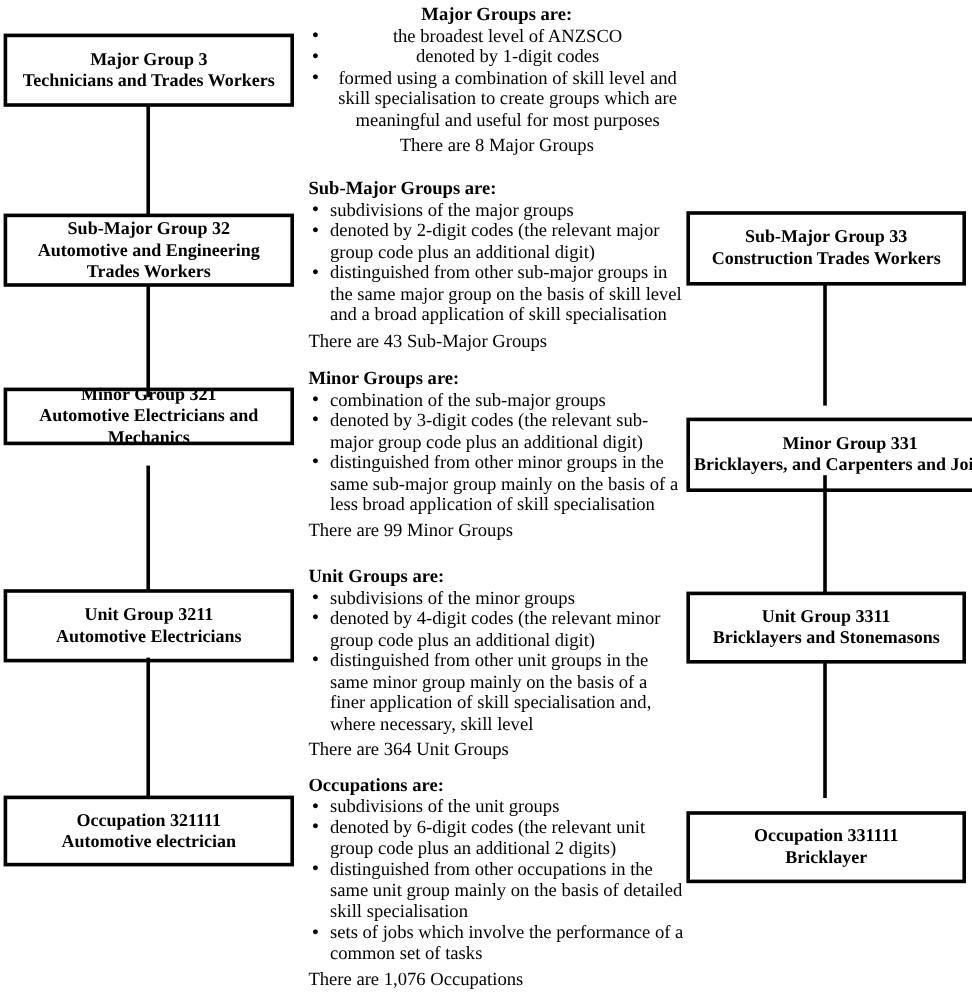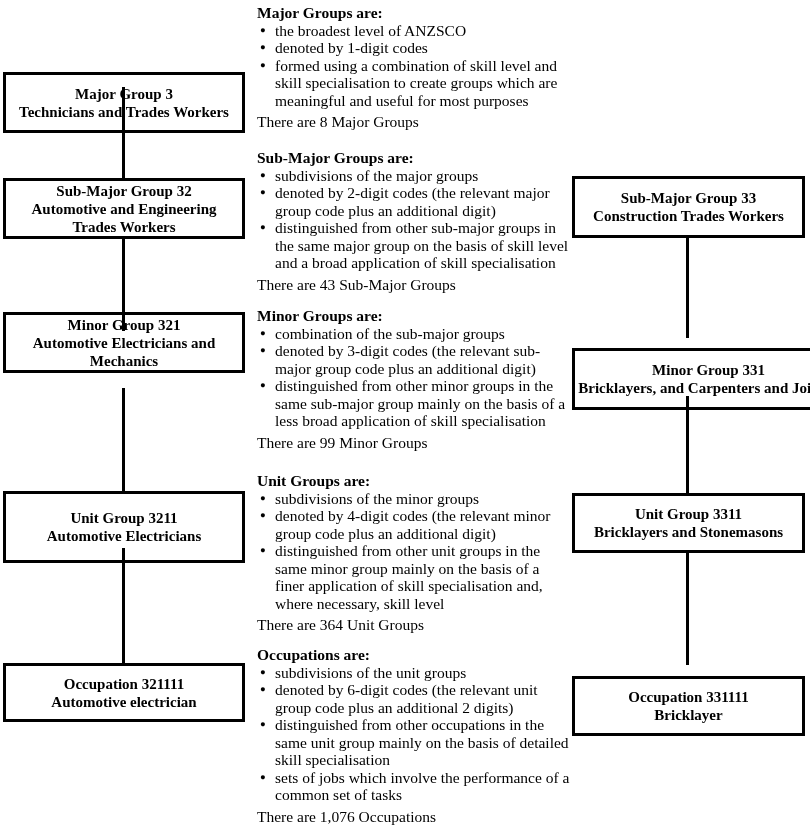--- a/index.html
+++ b/index.html
@@ -48,42 +48,42 @@
     content: "\25CF";
     position: absolute;
     left: 3px;
     top: 0;
     font-size: 9.5px;
     line-height: 17.5px;
   }
   .summary { margin-top: 4px; }
 
   
-  .box-l1 { left: 3px;  top: 28px;  width: 242px; height: 61px; margin-top: 44px; }
+  .box-l1 { left: 3px;  top: 28px;  width: 242px; height: 61px; }
   .box-l2 { left: 3px;  top: 178px; width: 242px; height: 61px; }
-  .box-l3 { left: 3px;  top: 312px; width: 242px; height: 61px; }
-  .box-l4 { left: 3px;  top: 491px; width: 242px; height: 72px; text-align: right; }
+  .box-l3 { left: 3px;  top: 323px; width: 242px; height: 48px; }
+  .box-l4 { left: 3px;  top: 491px; width: 242px; height: 61px; text-align: right; }
   .box-l5 { left: 3px;  top: 663px; width: 242px; height: 59px; }
   
   .box-r1 { left: 572px; top: 176px; width: 233px; height: 62px; }
   .box-r2 { left: 572px; top: 348px; width: 273px; height: 62px; text-align: right; }
   .box-r3 { left: 572px; top: 493px; width: 233px; height: 60px; }
   .box-r4 { left: 572px; top: 663px; width: 233px; height: 60px; margin-top: 13px; }
   
   .line-l1 { left: 122px; top: 87px;  height: 93px; }
   .line-l2 { left: 122px; top: 237px; height: 94px; }
   .line-l3 { left: 122px; top: 388px; height: 105px; }
   .line-l4 { left: 122px; top: 548px; height: 117px; }
   
   .line-r1 { left: 686px; top: 236px; height: 102px; }
   .line-r2 { left: 686px; top: 396px; height: 99px; }
   .line-r3 { left: 686px; top: 551px; height: 114px; }
 
   
-  .sec-1 { top: 4px; }
+  .sec-1 { top: 4px; text-align: center; }
   .sec-2 { top: 149px; }
   .sec-3 { top: 307px; }
   .sec-4 { top: 472px; }
   .sec-5 { top: 646px; }
 </style>
 </head>
 <body>
 
 <div class="canvas">
 

